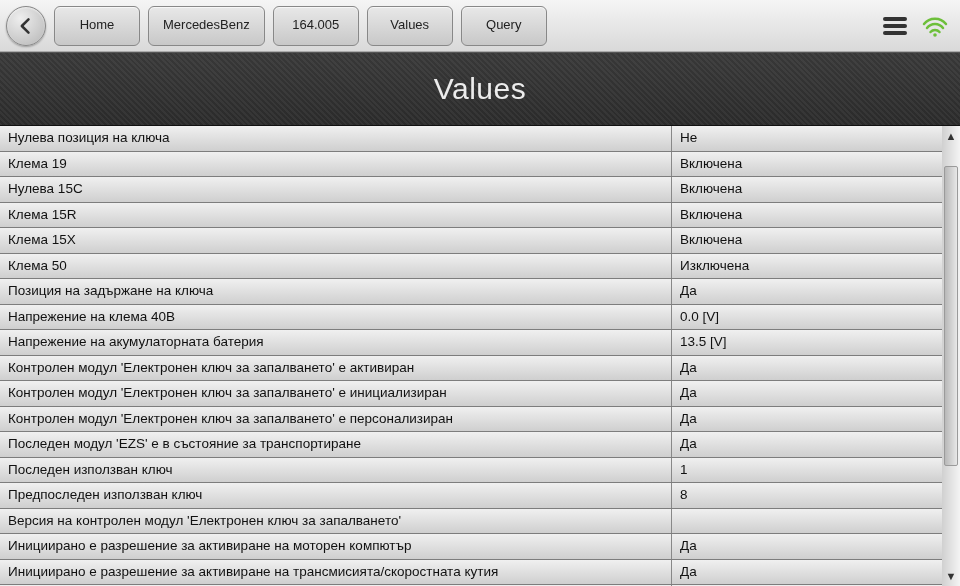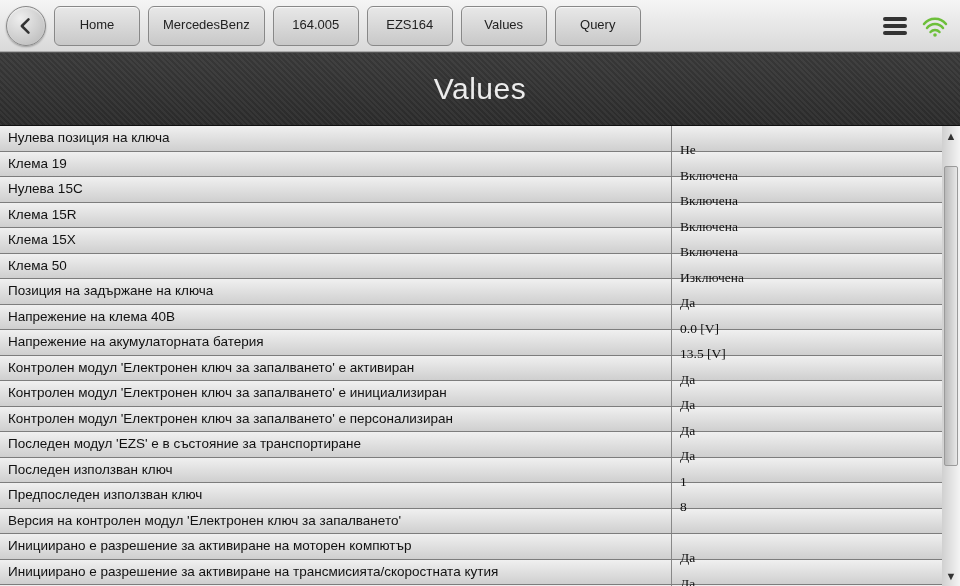--- a/index.html
+++ b/index.html
@@ -67,22 +67,22 @@
     color: #111;
   }
   .row .label {
     width: 672px;
     padding: 4px 8px;
     border-right: 1px solid #888;
     white-space: nowrap; overflow: hidden; text-overflow: ellipsis;
   }
   .row .value {
     flex: 1;
-    padding: 16px 8px;
-    white-space: nowrap; overflow: hidden; text-overflow: ellipsis; font-family: Liberation Serif, serif;
+    padding: 4px 8px;
+    white-space: nowrap; overflow: hidden; text-overflow: ellipsis;
   }
 
   
   .vstrip {
     width: 18px;
     background: linear-gradient(to right, #d0d0d0, #f4f4f4);
     position: relative;
   }
   .vstrip .arrow {
     position: absolute; left: 0; width: 18px; height: 20px;
@@ -108,21 +108,20 @@
       <path d="M15 4 L7 12 L15 20" fill="none" stroke="#333" stroke-width="3" stroke-linecap="round" stroke-linejoin="round"></path>
     </svg>
   </div>
   <div id="crumbs" style="display:flex;gap:8px;">
       <div class="crumb">Home</div>
       <div class="crumb">
         <div>Mercedes</div>
         <div>Benz</div>
       </div>
       <div class="crumb">164.005</div>
-      <div class="crumb">EZS164</div>
       <div class="crumb">Values</div>
       <div class="crumb">Query</div>
     </div>
   <div class="spacer"></div>
   <div class="menu-ico">
     <svg viewBox="0 0 26 22">
         <g stroke="#333" stroke-width="4" stroke-linecap="round">
           <line x1="3" y1="4" x2="23" y2="4"></line>
           <line x1="3" y1="11" x2="23" y2="11"></line>
           <line x1="3" y1="18" x2="23" y2="18"></line>

